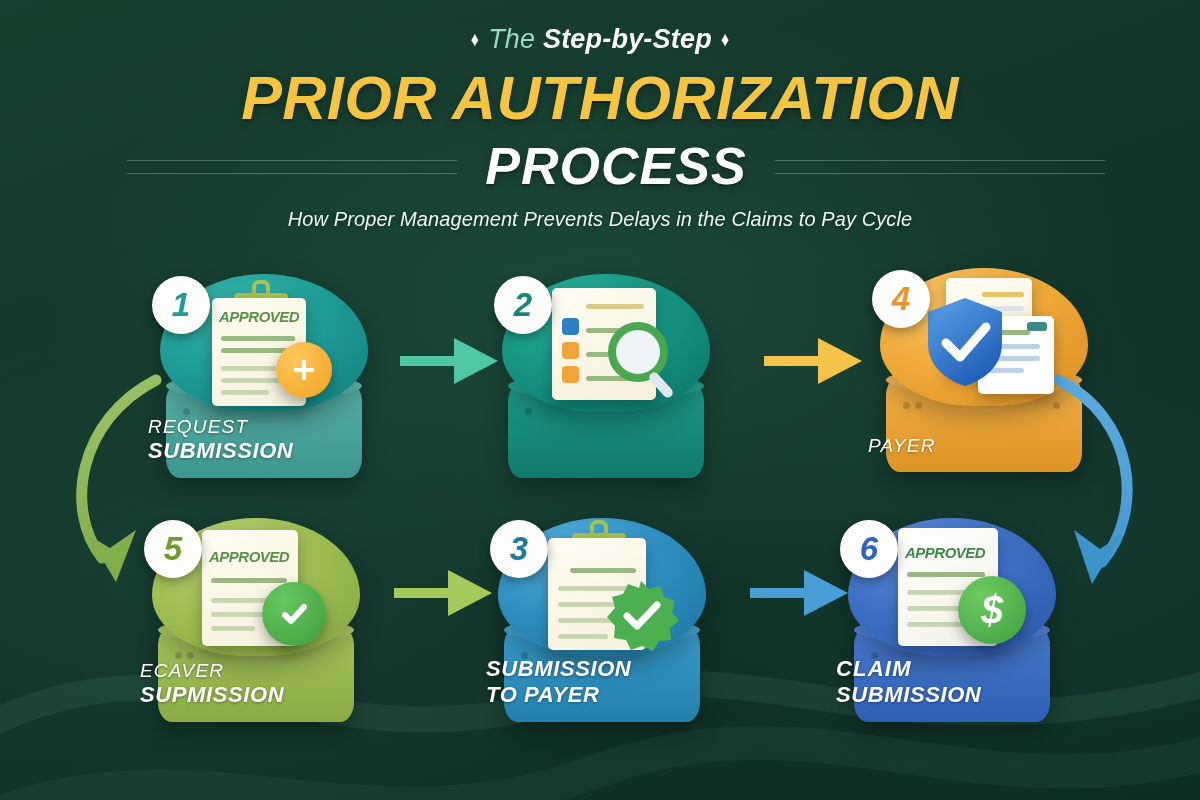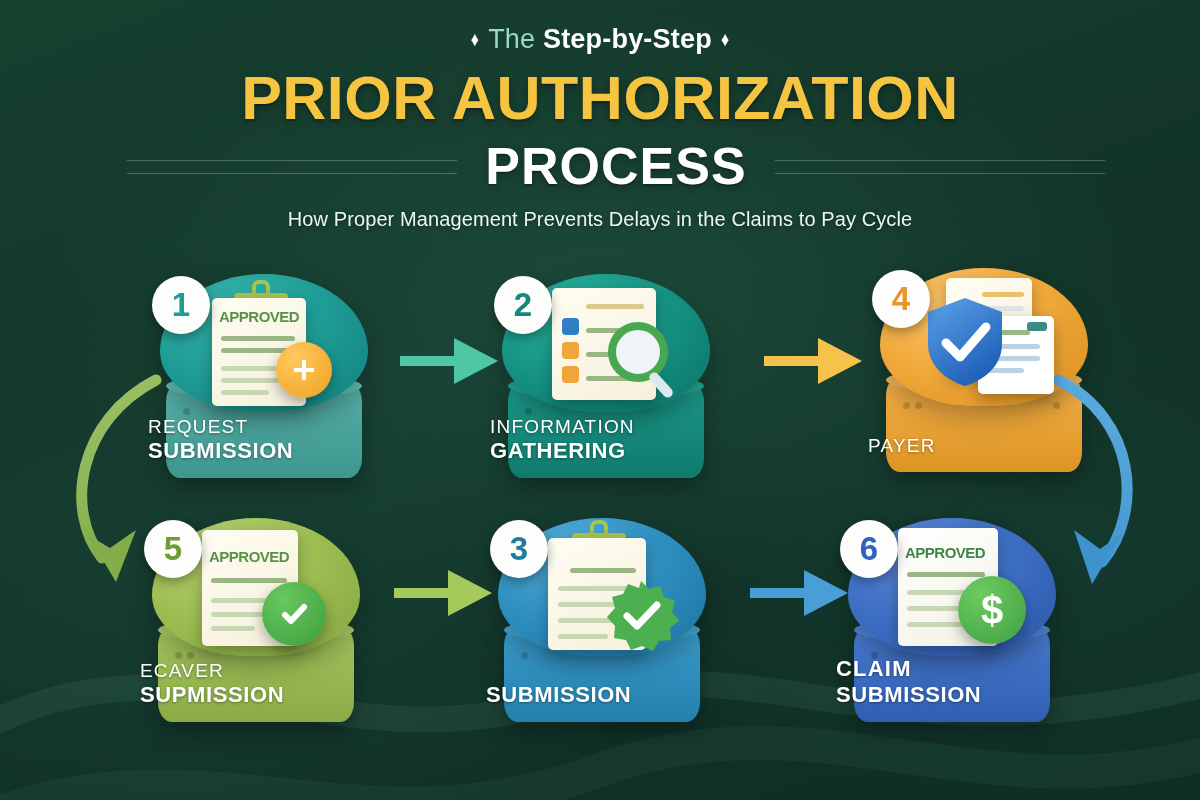--- a/index.html
+++ b/index.html
@@ -9,20 +9,21 @@
     background:#143a30;
     position:relative;
   }
   #stage {
     position:absolute; inset:0;
     background:
       radial-gradient(ellipse 800px 420px at 50% 38%, rgba(35,90,72,0.55) 0%, rgba(20,58,48,0) 70%),
       radial-gradient(ellipse 700px 380px at 18% 72%, rgba(28,76,62,0.45) 0%, rgba(20,58,48,0) 72%),
       radial-gradient(ellipse 600px 360px at 86% 68%, rgba(26,72,60,0.40) 0%, rgba(20,58,48,0) 72%),
       linear-gradient(160deg,#17402f 0%,#123328 55%,#0f2d24 100%);
+    font-style: italic;
   }
   .swoosh { position:absolute; pointer-events:none; }
 
   
   .header { position:absolute; top:0; left:0; width:1200px; text-align:center; }
   .eyebrow {
     margin-top:26px; font-size:27px; font-weight:700; letter-spacing:0.2px;
     color:#ffffff; line-height:1;
   }
   .eyebrow .soft { color:#9ad9c6; font-weight:400; }
@@ -230,24 +231,20 @@
         <div class="ln d" style="left:34px;top:88px;width:50px;"></div>
         <div style="position:absolute;left:10px;top:30px;width:17px;height:17px;border-radius:4px;background:#2e7fc4;"></div>
         <div style="position:absolute;left:10px;top:54px;width:17px;height:17px;border-radius:4px;background:#f0a43a;"></div>
         <div style="position:absolute;left:10px;top:78px;width:17px;height:17px;border-radius:4px;background:#f0a43a;"></div>
       </div>
       <svg style="position:absolute;left:58px;top:38px;width:84px;height:84px;">
         <circle cx="34" cy="32" r="26" fill="#eef4f8" stroke="#49a84f" stroke-width="8"></circle>
         <rect x="52" y="50" width="10" height="30" rx="5" fill="#dfe8ee" transform="rotate(-42 57 65)"></rect>
       </svg>
     </div>
-    <div class="label">
-      <span class="l1">INFORMATION</span>
-      <span class="l2">GATHERING</span>
-    </div>
     <div class="badge" style="color:#14887a;">
       <span>2</span>
     </div>
   </div>
 
   <div class="card" style="left:868px;top:262px;">
     <div class="pedestal" style="background:linear-gradient(180deg,#f2b04a 0%,#dd9423 100%);">
       <div class="ped-top" style="background:#f5bb5e;"></div>
       <div class="ped-dot a"></div>
       <div class="ped-dot b"></div>
@@ -331,20 +328,21 @@
         <div class="ln" style="left:10px;top:80px;width:70px;"></div>
         <div class="ln" style="left:10px;top:96px;width:50px;"></div>
       </div>
       <svg style="position:absolute;left:66px;top:60px;width:70px;height:70px;">
         <path d="M35,1 L43,9 L54,6 L58,17 L69,21 L66,32 L73,41 L64,48 L65,60 L53,61 L47,71 L36,66 L25,70 L20,60 L8,58 L9,46 L1,37 L9,28 L6,17 L17,14 L22,4 L33,8 Z" fill="#4caf50"></path>
         <path d="M21,36 L31,46 L51,25" fill="none" stroke="#fff" stroke-width="7" stroke-linecap="round" stroke-linejoin="round"></path>
       </svg>
     </div>
     <div class="label">
       <span class="l1" style="font-weight:700;font-size:22px;letter-spacing:0.6px;">SUBMISSION</span>
+      <span class="l2">TO PAYER</span>
     </div>
     <div class="badge" style="color:#1e7c9e;">
       <span>3</span>
     </div>
   </div>
 
   <div class="card" style="left:836px;top:512px;">
     <div class="pedestal" style="background:linear-gradient(180deg,#4a7bd0 0%,#2f5fb2 100%);">
       <div class="ped-top" style="background:#5285d8;"></div>
       <div class="ped-dot a"></div>

